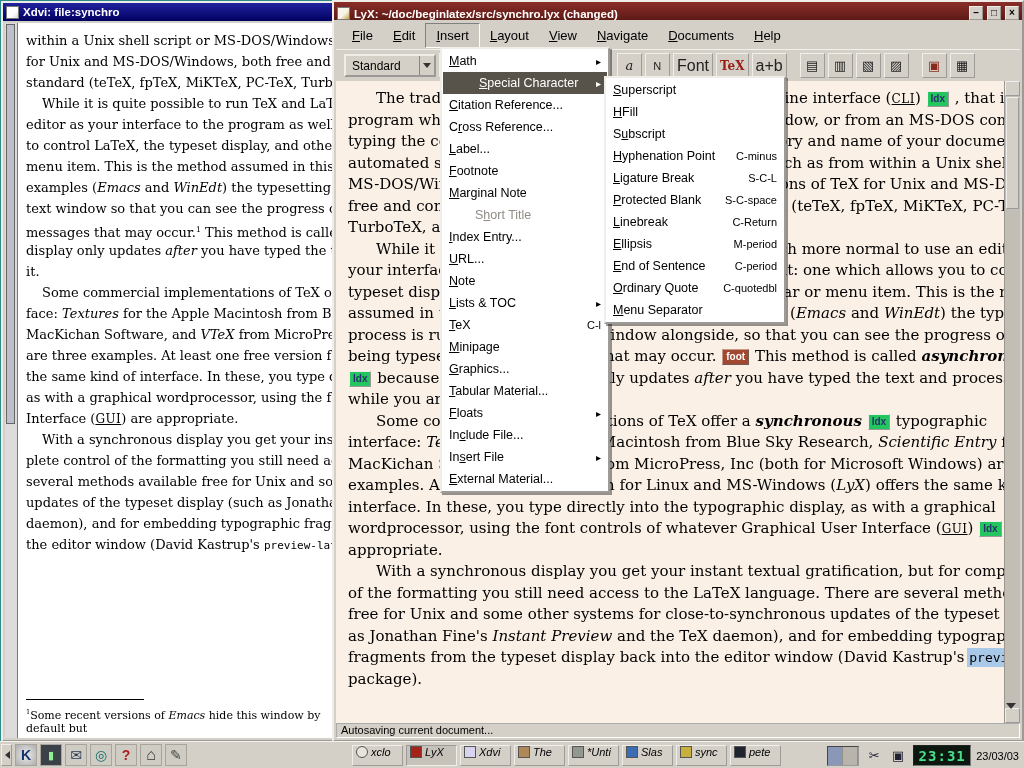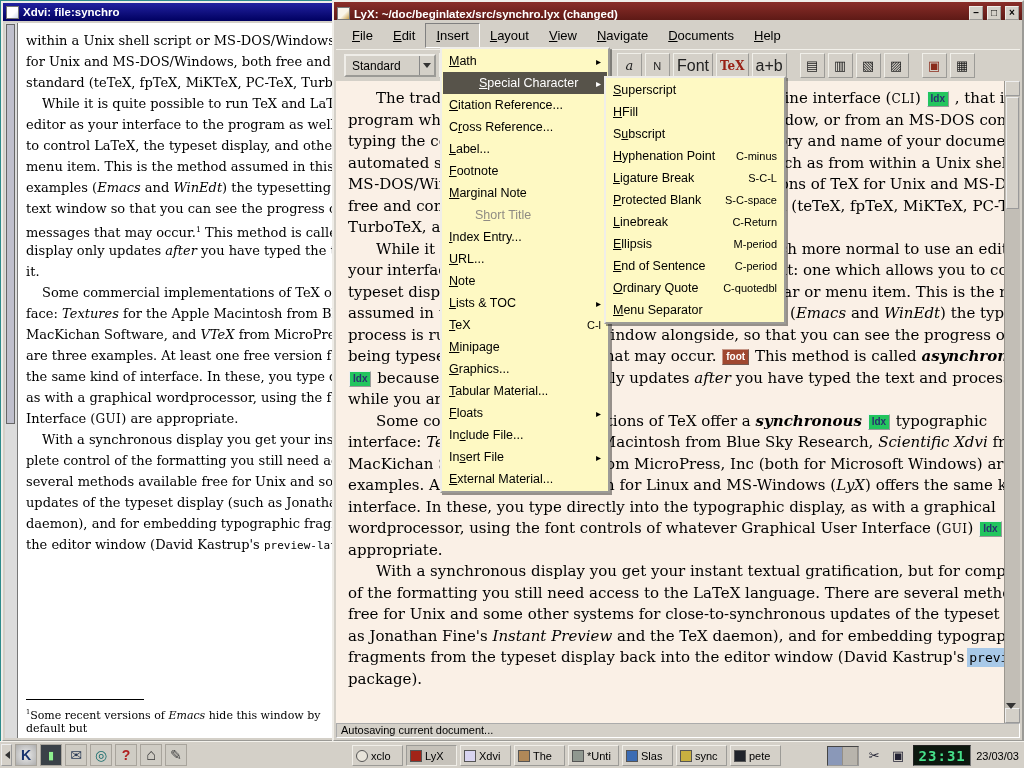--- a/index.html
+++ b/index.html
@@ -45,35 +45,35 @@
   .tbtn.g-sm{font-size:16px;}
   .tbtn.g-red{color:#8a2a1a;}
   .tbtn.tex{font-family:"DejaVu Serif",serif;color:#992015;font-weight:bold;font-size:12px;}
   .tsep{width:7px;flex:none;}
   #lyx-doc{position:absolute;left:2px;right:18px;top:79px;bottom:17px;background:#faf0e6;overflow:hidden;}
   #doc-text{position:absolute;left:12px;top:7px;width:662px;font-family:"DejaVu Serif",serif;font-size:15px;color:#000;}
   .dline{height:21.5px;line-height:21.5px;white-space:nowrap;overflow:hidden;}
   .dline.ind{padding-left:28px;}
   .seg-i,.seg-bi{font-style:italic;}
   .seg-b,.seg-bi{font-weight:bold;}
-  .seg-sc{font-size:12px;letter-spacing:.5px;}
+  .seg-sc{font-size:12px;letter-spacing:.5px;text-decoration:underline;}
   .seg-sup{vertical-align:super;font-size:60%;}
   .seg-tt{font-family:"DejaVu Sans Mono",monospace;font-size:11px;}
   .seg-sel{font-family:"DejaVu Sans Mono",monospace;font-size:13px;background:#a8c9e8;box-shadow:0 0 0 2px #a8c9e8;}
   .inset{display:inline-block;font:bold 10px/14px "Liberation Sans",sans-serif;padding:0 3px;border:1px outset #eee;margin:0 1px;vertical-align:1px;}
   .inset.idx{background:#22c55e;color:#28306e;}
   .inset.foot{background:#a04830;color:#fff;border-color:#c89888;}
   #lyx-scroll{position:absolute;right:2px;top:79px;bottom:17px;width:16px;background:#c2beb6;border-left:1px solid #9a968e;}
   .sarr{position:absolute;left:0;right:0;height:15px;background:#d4d0c8;border:1px outset #eee;}
   #sarr-up{top:0;} #sarr-dn{bottom:0;}
   #lyx-thumb{position:absolute;left:1px;right:1px;top:16px;height:112px;background:#d4d0c8;border:1px outset #eee;}
   #lyx-status{position:absolute;left:2px;right:2px;bottom:2px;height:15px;border:1px inset #fff;background:#d4d0c8;font-size:11px;line-height:13px;padding:0 4px;overflow:hidden;color:#000;}
 
   
-  .menu{position:absolute;background:#fef9c3;border:2px outset #f0eee8;padding:1px;box-shadow:2px 2px 0 rgba(0,0,0,.4);}
+  .menu{position:absolute;background:#ffffff;border:2px outset #f0eee8;padding:1px;box-shadow:2px 2px 0 rgba(0,0,0,.4);}
   #insert-menu{left:440px;top:47px;width:170px;z-index:40;}
   #spchar-menu{left:604px;top:76px;width:182px;z-index:50;}
   .mrow{height:22px;display:flex;align-items:center;padding:0 6px;font-size:12.5px;white-space:nowrap;color:#000;}
   .mrow .mlbl{flex:1;overflow:hidden;}
   .mrow .msc{margin-left:6px;font-size:11px;}
   .mrow .marr{margin-left:4px;font-size:10px;}
   .mrow.hl{background:#57534a;color:#fff;padding-left:36px;}
   .mrow.dis{color:#908c84;padding-left:32px;}
 
   
@@ -82,21 +82,21 @@
   #tb-launchers{position:absolute;left:15px;top:2px;display:flex;gap:3px;}
   .launcher{width:22px;height:22px;display:flex;align-items:center;justify-content:center;font-size:14px;background:#cfccc4;border:1px solid #a8a49c;}
   .l-k{background:radial-gradient(#ececec,#aeaeae);color:#17336e;font-weight:bold;}
   .l-term{background:#3a4148;color:#8ef08e;font-size:11px;}
   .l-mail{color:#2a3a55;}
   .l-web{color:#1a6e6e;}
   .l-help{color:#b02020;font-weight:bold;}
   .l-home{color:#333;font-size:16px;}
   .l-edit{color:#444;}
   #tb-tasks{position:absolute;left:352px;top:3px;display:flex;gap:3px;}
-  .task{width:51px;height:21px;border:1px outset #f0eee8;background:#d4d0c8;display:flex;align-items:center;gap:3px;padding:0 3px;font-size:11px;overflow:hidden;color:#000;}
+  .task{width:51px;height:21px;border:1px outset #f0eee8;background:#d4d0c8;display:flex;gap:3px;padding:0 3px;font-size:11px;overflow:hidden;color:#000;font-style:italic;}
   .task.active{border-style:inset;background:#c6c2ba;}
   .ticon{width:12px;height:12px;flex:none;border:1px solid #555;}
   #tb-right{position:absolute;right:5px;top:2px;display:flex;align-items:center;gap:5px;height:23px;}
   .pager{width:32px;height:20px;border:1px inset #999;display:flex;}
   .pcell{flex:1;background:#b8b4ac;border-right:1px solid #948f87;}
   .pcell.cur{background:#8a98b8;}
   .tray{width:20px;height:20px;display:flex;align-items:center;justify-content:center;font-size:13px;color:#223;}
   #lcd{width:58px;height:21px;background:#0c180f;color:#46e08a;font:bold 14px "DejaVu Sans Mono",monospace;display:flex;align-items:center;justify-content:center;letter-spacing:1px;border:1px inset #777;}
   #tb-date{font-size:11px;color:#000;}
 </style>
@@ -206,21 +206,21 @@
         <div class="dline"><span class="seg-n">TurboTeX, and others).</span></div>
         <div class="dline ind"><span class="seg-n">While it is quite possible to run TeX like this, it is much more normal to use an editor as</span></div>
         <div class="dline"><span class="seg-n">your interface to the program as well as to your document: one which allows you to control LaTeX, the</span></div>
         <div class="dline"><span class="seg-n">typeset display, and other related programs, from a toolbar or menu item. This is the method</span></div>
         <div class="dline"><span class="seg-n">assumed in this book. In the two cases used for examples (</span><span class="seg-i">Emacs</span><span class="seg-n"> and </span><span class="seg-i">WinEdt</span><span class="seg-n">) the typesetting</span></div>
         <div class="dline"><span class="seg-n">process is run in a separate text window alongside, so that you can see the progress of pages</span></div>
         <div class="dline"><span class="seg-n">being typeset and any messages that may occur. </span><span class="inset foot">foot</span><span class="seg-n"> This method is called </span><span class="seg-bi">asynchronous</span></div>
         <div class="dline"><span class="inset idx">Idx</span><span class="seg-n"> because the typeset display only updates </span><span class="seg-i">after</span><span class="seg-n"> you have typed the text and processed it, not</span></div>
         <div class="dline"><span class="seg-n">while you are typing.</span></div>
         <div class="dline ind"><span class="seg-n">Some commercial implementations of TeX offer a </span><span class="seg-bi">synchronous</span><span class="seg-n"> </span><span class="inset idx">Idx</span><span class="seg-n"> typographic</span></div>
-        <div class="dline"><span class="seg-n">interface: </span><span class="seg-i">Textures</span><span class="seg-n"> for the Apple Macintosh from Blue Sky Research, </span><span class="seg-i">Scientific Xdvi</span><span class="seg-n"> from</span></div>
+        <div class="dline"><span class="seg-n">interface: </span><span class="seg-i">Textures</span><span class="seg-n"> for the Apple Macintosh from Blue Sky Research, </span><span class="seg-i">Scientific Entry</span><span class="seg-n"> from</span></div>
         <div class="dline"><span class="seg-n">MacKichan Software, and </span><span class="seg-i">VTeX</span><span class="seg-n"> from MicroPress, Inc (both for Microsoft Windows) are three</span></div>
         <div class="dline"><span class="seg-n">examples. At least one free version for Linux and MS-Windows (</span><span class="seg-i">LyX</span><span class="seg-n">) offers the same kind of</span></div>
         <div class="dline"><span class="seg-n">interface. In these, you type directly into the typographic display, as with a graphical</span></div>
         <div class="dline"><span class="seg-n">wordprocessor, using the font controls of whatever Graphical User Interface (</span><span class="seg-sc">GUI</span><span class="seg-n">) </span><span class="inset idx">Idx</span><span class="seg-n"> </span></div>
         <div class="dline"><span class="seg-n">appropriate.</span></div>
         <div class="dline ind"><span class="seg-n">With a synchronous display you get your instant textual gratification, but for complete control</span></div>
         <div class="dline"><span class="seg-n">of the formatting you still need access to the LaTeX language. There are several methods available</span></div>
         <div class="dline"><span class="seg-n">free for Unix and some other systems for close-to-synchronous updates of the typeset display (such</span></div>
         <div class="dline"><span class="seg-n">as Jonathan Fine's </span><span class="seg-i">Instant Preview</span><span class="seg-n"> and the TeX daemon), and for embedding typographic</span></div>
         <div class="dline"><span class="seg-n">fragments from the typeset display back into the editor window (David Kastrup's </span><span class="seg-sel">preview-latex</span></div>

